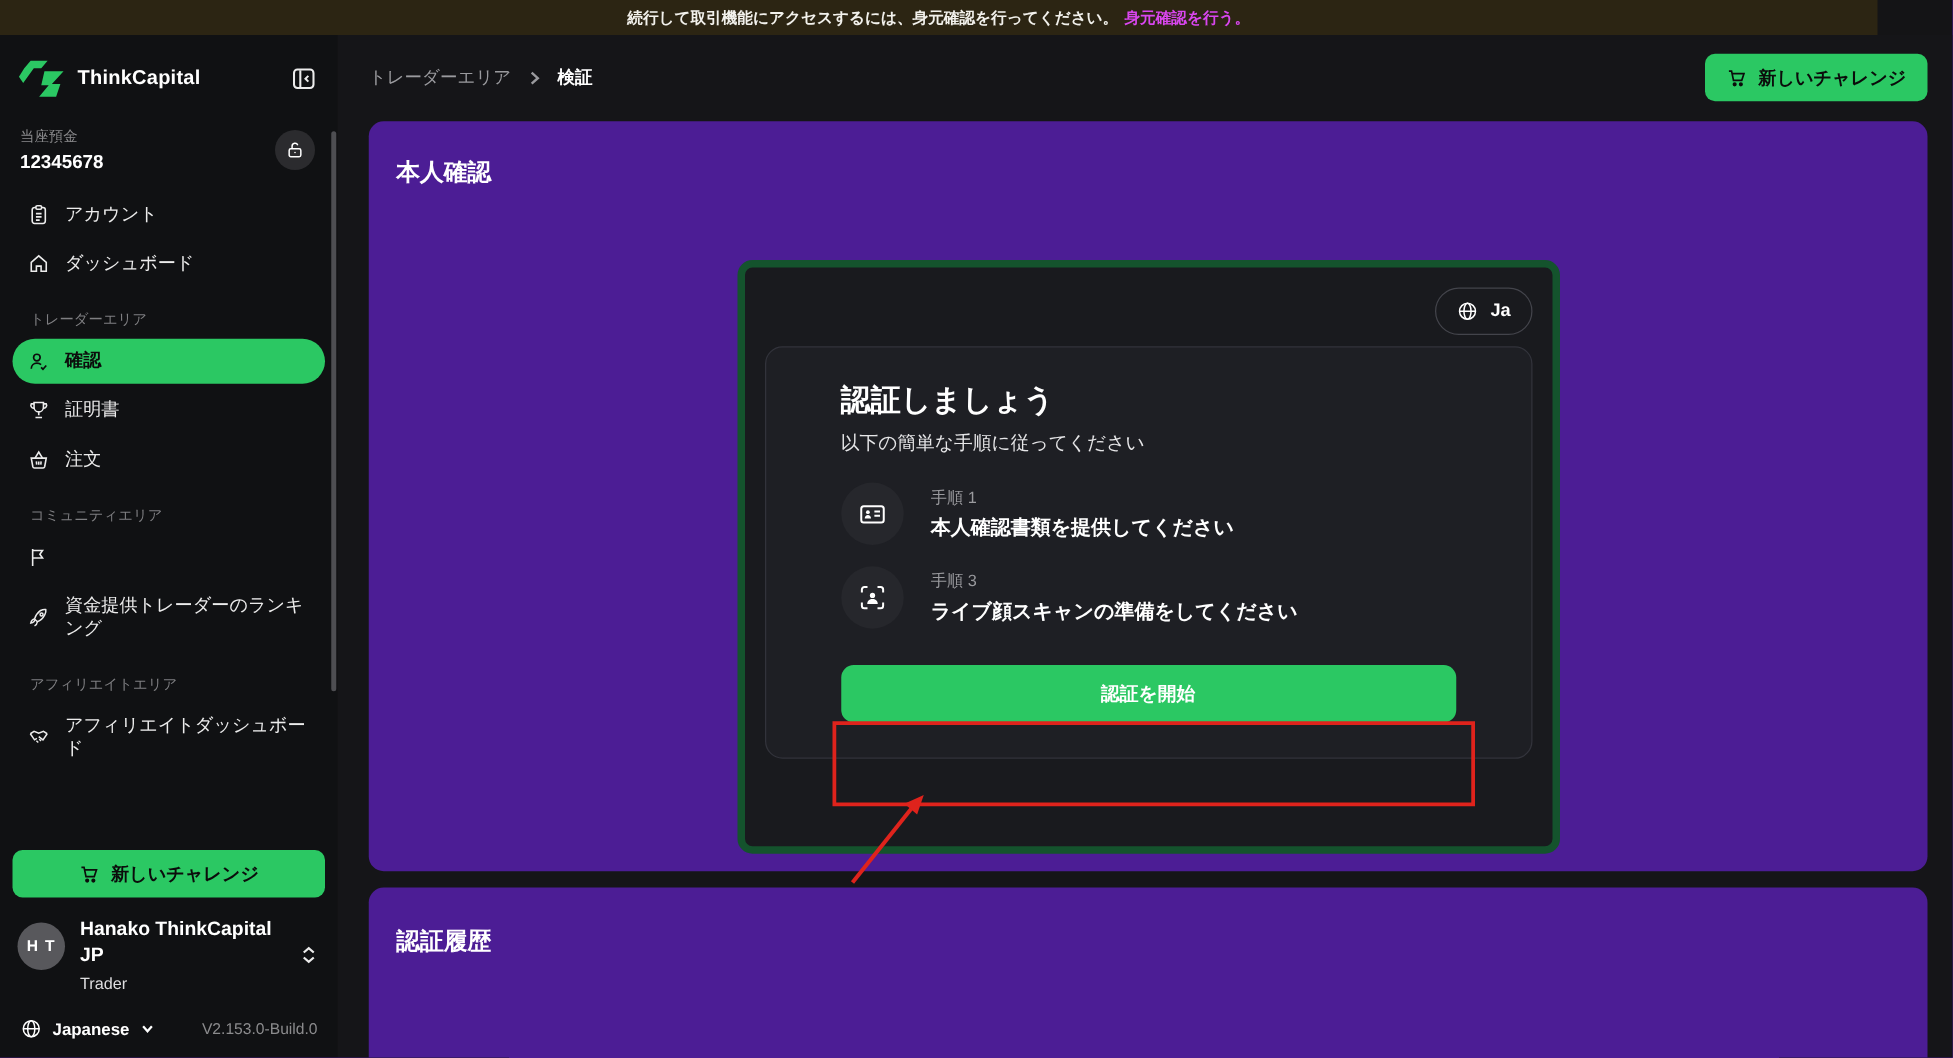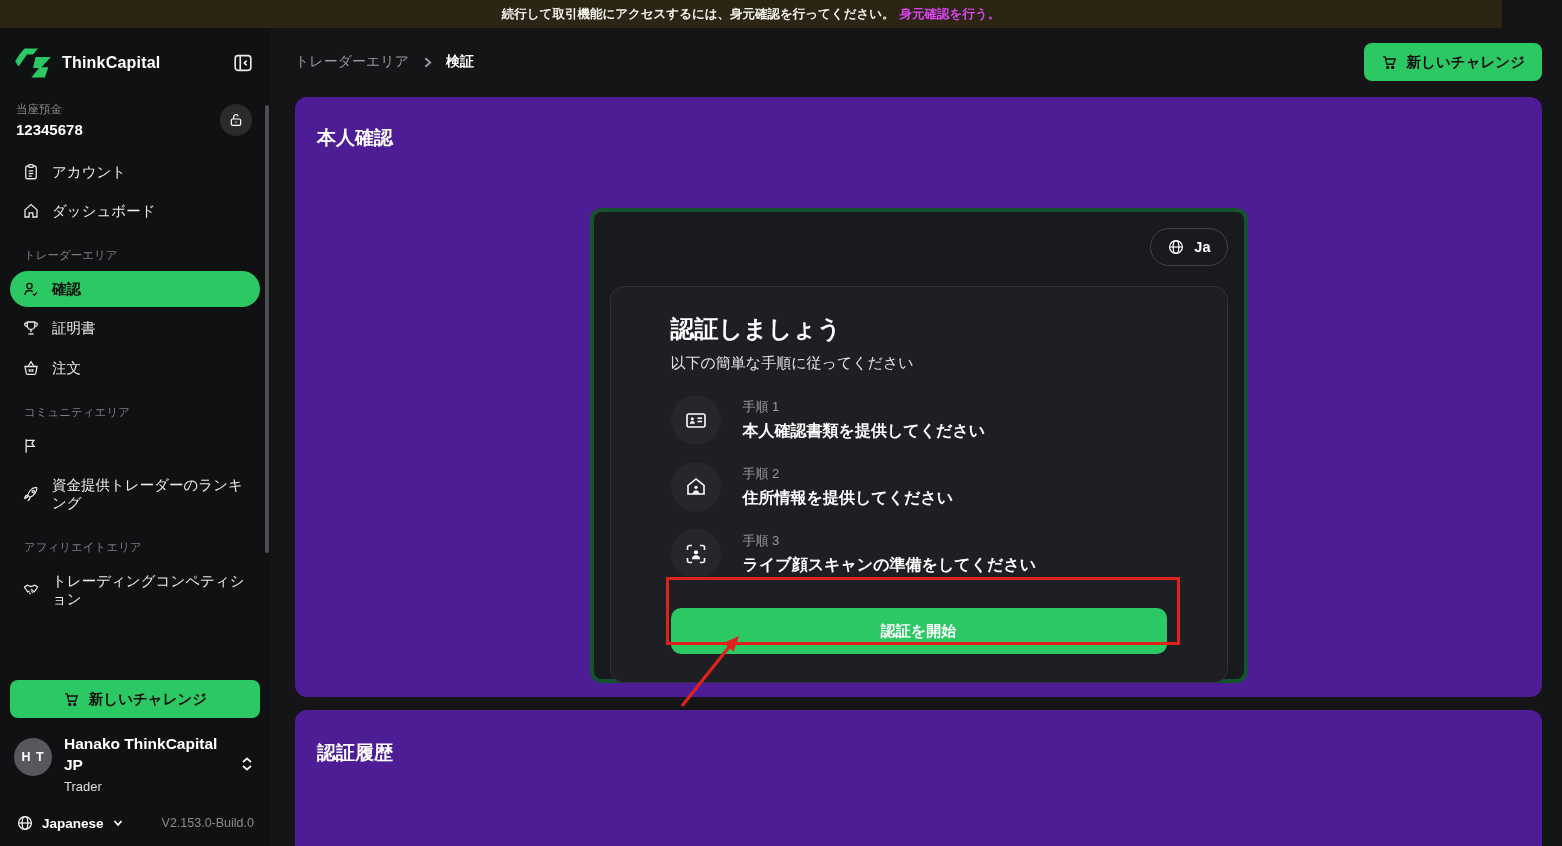--- a/index.html
+++ b/index.html
@@ -59,26 +59,26 @@
   .crumb-section{color:#9a9a9e;cursor:pointer;}
   .crumb-sep{color:#9a9a9e;display:flex;}
   .crumb-page{color:#fff;font-weight:700;}
   .new-challenge-top{height:38px;border-radius:8px;background:#2bc863;color:#0b0c0b;
     display:flex;align-items:center;gap:9px;padding:0 17px;
     font-size:14.5px;font-weight:700;cursor:pointer;}
   .card{background:#4c1d95;border-radius:12px;margin:16px 20px 0 25px;}
   .card1{height:600px;position:relative;}
   .card-title{padding:28px 22px 0;font-size:19px;font-weight:700;color:#fff;}
   .widget{position:absolute;left:50%;transform:translateX(-50%);top:111px;width:658px;height:475px;
-    background:#191a1e;border:4px solid #14532d;border-radius:12px;padding:16px;}
+    background:#191a1e;border:6px solid #14532d;border-radius:12px;padding:16px;}
   .pill-row{display:flex;justify-content:flex-end;}
   .lang-pill{height:38px;border:1px solid #43444b;border-radius:19px;
     display:flex;align-items:center;gap:9px;padding:0 16px;
     font-size:14.5px;font-weight:700;color:#fff;cursor:pointer;}
-  .inner-card{margin-top:20px;background:#1e1f24;border:1px solid #32333b;border-radius:14px;
+  .inner-card{margin-top:9px;background:#1e1f24;border:1px solid #32333b;border-radius:14px;
     padding:26px 60px 28px 60px;}
   .v-heading{font-size:24px;font-weight:800;color:#fff;}
   .v-sub{font-size:15px;color:#e6e6e8;margin-top:9px;}
   .steps{margin-top:22px;}
   .step{display:flex;align-items:center;gap:22px;margin-bottom:17px;}
   .step-circle{width:50px;height:50px;border-radius:50%;background:#26272c;flex:none;
     display:flex;align-items:center;justify-content:center;color:#fff;}
   .step-label{font-size:13px;color:#9a9a9e;margin-bottom:5px;}
   .step-text{font-size:16px;font-weight:700;color:#fff;}
   .start-btn{margin-top:12px;width:100%;height:46px;border:none;border-radius:10px;
@@ -215,21 +215,21 @@
     <div class="section-label">アフィリエイトエリア</div>
     <div class="nav-item">
       <span class="ic">
         <svg width="18" height="18" viewBox="0 0 24 24" fill="none" stroke="currentColor" stroke-width="1.6">
           <path d="M3 8 L7 5.5 L12 7.5 L17 5.5 L21 8"></path>
           <path d="M3 8 L7.5 14.5 L10 13"></path>
           <path d="M21 8 L16.5 14.5 L12 11"></path>
           <path d="M9.5 15.5 l2 1.8 M12.5 13.8 l2 1.8"></path>
         </svg>
       </span>
-      <span>トレーディングコンペティション</span>
+      <span>アフィリエイトダッシュボード</span>
     </div>
   </div>
 
   <div class="bottom-group">
     <div class="new-challenge">
       <span>
         <svg width="17" height="17" viewBox="0 0 24 24" fill="none" stroke="#0b0c0b" stroke-width="1.9">
           <path d="M3 4 H6 L8.2 14.5 H17.5 L20 7 H7"></path>
           <circle cx="9.5" cy="19" r="1.4" fill="#0b0c0b"></circle>
           <circle cx="16.5" cy="19" r="1.4" fill="#0b0c0b"></circle>
@@ -329,33 +329,20 @@
               </svg>
             </div>
             <div>
               <div class="step-label">手順 1</div>
               <div class="step-text">本人確認書類を提供してください</div>
             </div>
           </div>
           <div class="step">
             <div class="step-circle">
               <svg width="24" height="24" viewBox="0 0 24 24" fill="none" stroke="#fff" stroke-width="1.6">
-                <path d="M4 10.5 L12 4 L20 10.5 V19 H4 Z"></path>
-                <circle cx="12" cy="12.3" r="1.6" fill="#fff" stroke="none"></circle>
-                <path d="M8.8 19 c0-2.6 1.5-3.8 3.2-3.8 s3.2 1.2 3.2 3.8" fill="#fff" stroke="none"></path>
-              </svg>
-            </div>
-            <div>
-              <div class="step-label">手順 2</div>
-              <div class="step-text">住所情報を提供してください</div>
-            </div>
-          </div>
-          <div class="step">
-            <div class="step-circle">
-              <svg width="24" height="24" viewBox="0 0 24 24" fill="none" stroke="#fff" stroke-width="1.6">
                 <path d="M3.5 8 V5.5 a2 2 0 0 1 2 -2 H8"></path>
                 <path d="M16 3.5 h2.5 a2 2 0 0 1 2 2 V8"></path>
                 <path d="M20.5 16 v2.5 a2 2 0 0 1 -2 2 H16"></path>
                 <path d="M8 20.5 H5.5 a2 2 0 0 1 -2 -2 V16"></path>
                 <circle cx="12" cy="10.3" r="2.1" fill="#fff" stroke="none"></circle>
                 <path d="M7.8 17.2 c0-2.7 1.9-4 4.2-4 s4.2 1.3 4.2 4" fill="#fff" stroke="none"></path>
               </svg>
             </div>
             <div>
               <div class="step-label">手順 3</div>

